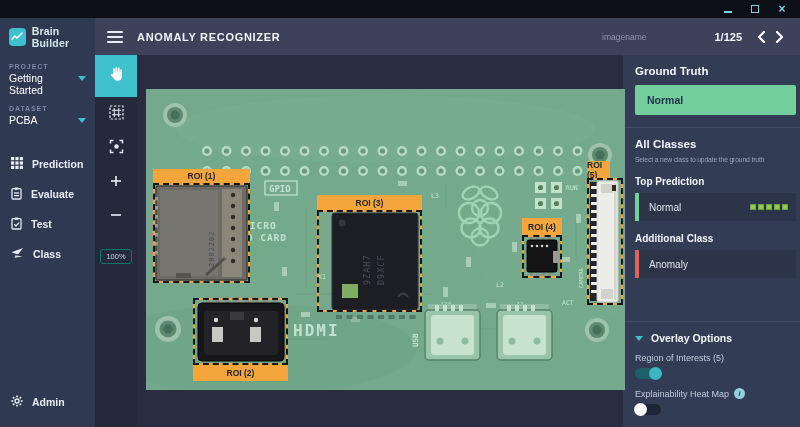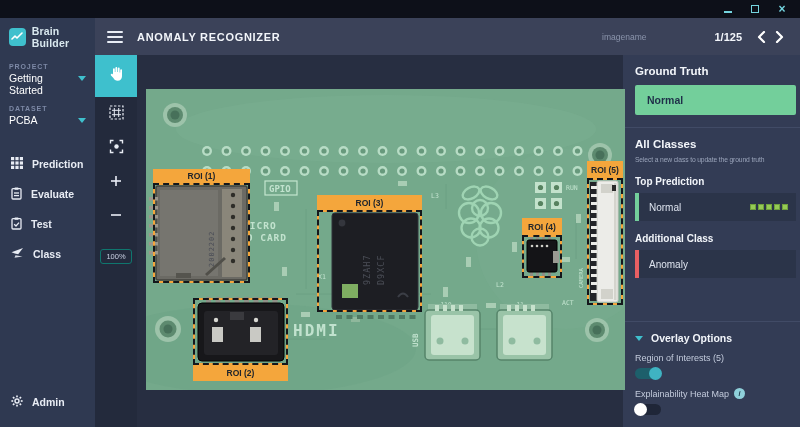--- a/index.html
+++ b/index.html
@@ -616,21 +616,21 @@
 
             <div class="roi-box" style="left:47px;top:209px;width:95px;height:67px;"></div>
             <div class="roi-label" style="left:47px;top:276px;width:95px;height:16px;">ROI (2)</div>
 
             <div class="roi-label" style="left:171px;top:106px;width:105px;height:15px;">ROI (3)</div>
             <div class="roi-box" style="left:171px;top:121px;width:105px;height:102px;"></div>
 
             <div class="roi-label" style="left:376px;top:129px;width:40px;height:17px;">ROI (4)</div>
             <div class="roi-box" style="left:376px;top:146px;width:40px;height:43px;"></div>
 
-            <div class="roi-label" style="left:441px;top:72px;width:36px;height:17px;">ROI (5)</div>
+            <div class="roi-label" style="left:441px;top:72px;width:23px;height:17px;">ROI (5)</div>
             <div class="roi-box" style="left:441px;top:89px;width:36px;height:127px;"></div>
           </div>
         </div>
 
         <div class="rpanel">
           <div class="rp-title">Ground Truth</div>
           <div class="gt-box">Normal</div>
 
           <div class="divider"></div>
 

